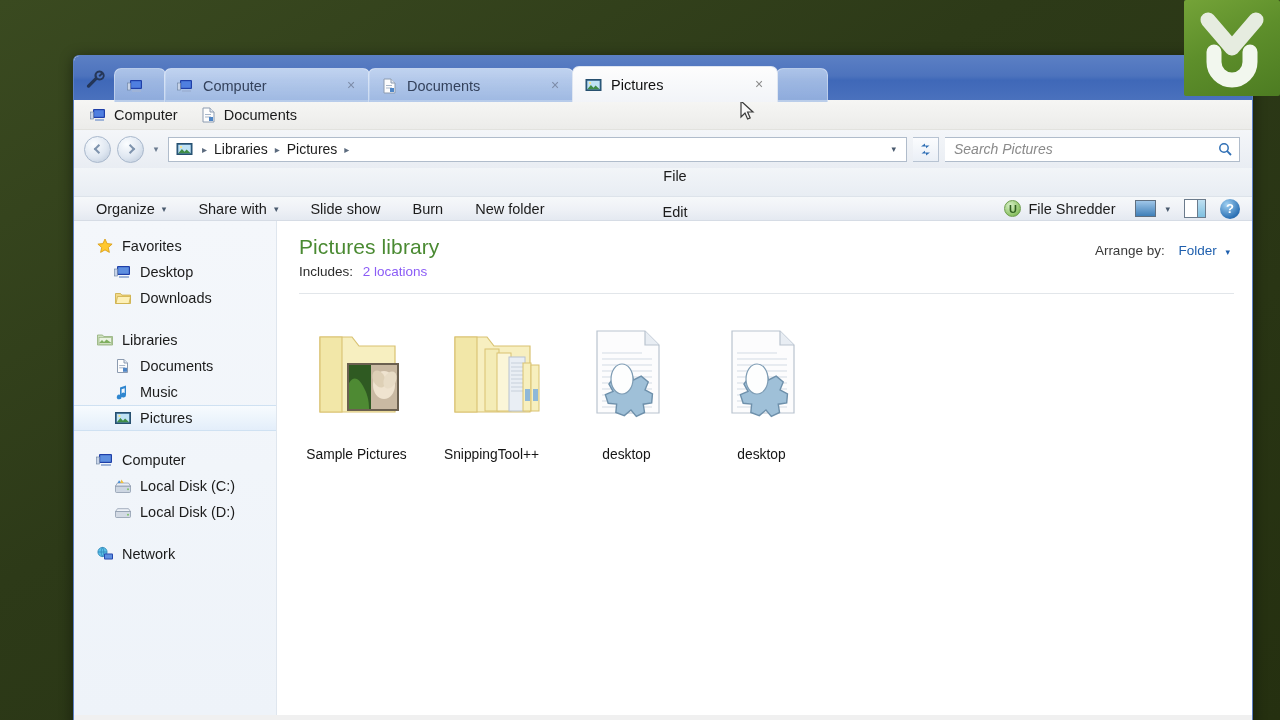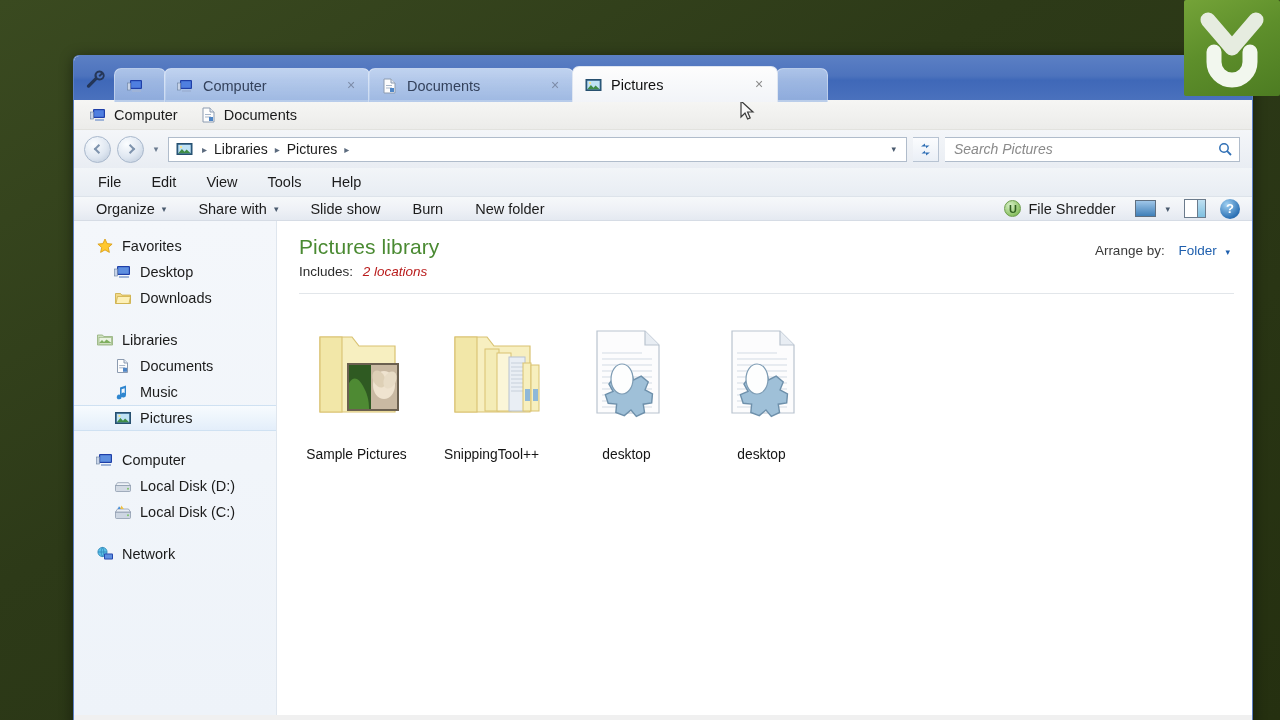--- a/index.html
+++ b/index.html
@@ -146,21 +146,21 @@
     background: #fff; border: 1px solid #b0bccb; border-left: none;
     display: flex; align-items: center; padding: 0 6px 0 9px;
   }
   #searchbox .ph { flex: 1 1 auto; font-size: 14px; color: #8a8a8a; font-style: italic; }
 
   
   #menubar {
     height: 29px;
     background: linear-gradient(180deg,#f2f5f8,#e8edf3);
     border-bottom: 1px solid #dde3ea;
-    display: flex; align-items: center; padding-left: 24px; gap: 30px;
+    display: flex; align-items: center; padding-left: 24px; gap: 20px; flex-direction: column;
   }
   .menuitem { font-size: 14.5px; color: #1c1c1c; }
 
   
   #toolbar {
     height: 24px;
     background: linear-gradient(180deg,#f6f8fa 0%,#eef1f6 55%,#e4e9f1 100%);
     border-bottom: 1px solid #d6dce5;
     display: flex; align-items: center;
     padding: 0 12px 0 22px;
@@ -212,21 +212,21 @@
     background: linear-gradient(180deg,#f7fbfe,#e3eefa);
     border-top: 1px solid #cfe1f2; border-bottom: 1px solid #cfe1f2;
   }
   .nav-ic { width: 18px; height: 16px; margin-right: 8px; flex: 0 0 auto; }
 
   
   #content { flex: 1 1 auto; position: relative; background: #fff; }
   #libhead { padding: 14px 0 0 22px; }
   #libtitle { font-size: 21px; color: #4a8a32; font-weight: 400; letter-spacing: .1px; }
   #libsub { margin-top: 5px; font-size: 13.5px; color: #2b2b2b; }
-  #libsub .loc { color: #b91c1c; margin-left: 6px; font-style: italic; }
+  #libsub .loc { color: #8b5cf6; margin-left: 6px; }
   #arrange {
     position: absolute; right: 22px; top: 22px;
     font-size: 13.5px; color: #3a3a3a;
   }
   #arrange .val { color: #1e5fae; margin-left: 10px; }
   #arrange .car { color: #1e5fae; font-size: 9px; margin-left: 5px; }
   #divider { margin: 14px 18px 0 22px; border-top: 1px solid #e2e6ea; }
 
   #grid { display: flex; padding: 16px 0 0 12px; gap: 0; flex-wrap: wrap; }
   .cell { width: 135px; display: flex; flex-direction: column; align-items: center; padding-top: 6px; }
@@ -491,35 +491,35 @@
           <svg class="nav-ic" viewBox="0 0 18 16">
             <rect x="3" y="2" width="13" height="9" rx="1" fill="#1f3fa8"></rect>
             <rect x="4.2" y="3.2" width="10.6" height="6.6" fill="#5e8fe0"></rect>
             <rect x="5" y="12" width="10" height="2" fill="#9fb4d8"></rect>
             <rect x="0.5" y="5" width="3" height="7" fill="#c8d4e8" stroke="#6a7f9e" stroke-width=".6"></rect>
           </svg>
           <span>Computer</span>
         </div>
         <div class="nav-row child">
           <svg class="nav-ic" viewBox="0 0 18 16">
-            <path d="M1.5 7.5h15v5a1 1 0 0 1-1 1h-13a1 1 0 0 1-1-1z" fill="#d3dae4" stroke="#8492a6" stroke-width=".7"></path>
-            <path d="M1.5 7.5l2-2.8h11l2 2.8z" fill="#eef2f7" stroke="#8492a6" stroke-width=".7"></path>
-            <circle cx="14" cy="10.8" r="1" fill="#7ec46a"></circle>
-          </svg>
-          <span>Local Disk (D:)</span>
-        </div>
-        <div class="nav-row child">
-          <svg class="nav-ic" viewBox="0 0 18 16">
             <path d="M1.5 8h15v5.5a1 1 0 0 1-1 1h-13a1 1 0 0 1-1-1z" fill="#cdd6e2" stroke="#8492a6" stroke-width=".7"></path>
             <path d="M1.5 8l2-3h11l2 3z" fill="#e8edf4" stroke="#8492a6" stroke-width=".7"></path>
             <circle cx="14" cy="11.2" r="1" fill="#7ec46a"></circle>
             <path d="M5 2.2l2.6 2.8H3.6z" fill="#4b8fd6"></path>
             <path d="M7.4 1.6l2.4 3.4H6.2z" fill="#f0c040"></path>
           </svg>
           <span>Local Disk (C:)</span>
+        </div>
+        <div class="nav-row child">
+          <svg class="nav-ic" viewBox="0 0 18 16">
+            <path d="M1.5 7.5h15v5a1 1 0 0 1-1 1h-13a1 1 0 0 1-1-1z" fill="#d3dae4" stroke="#8492a6" stroke-width=".7"></path>
+            <path d="M1.5 7.5l2-2.8h11l2 2.8z" fill="#eef2f7" stroke="#8492a6" stroke-width=".7"></path>
+            <circle cx="14" cy="10.8" r="1" fill="#7ec46a"></circle>
+          </svg>
+          <span>Local Disk (D:)</span>
         </div>
       </div>
 
       <div class="nav-group">
         <div class="nav-row">
           <svg class="nav-ic" viewBox="0 0 18 16">
             <circle cx="6.5" cy="6" r="4.6" fill="#5cc0e8" stroke="#2a83b5" stroke-width=".8"></circle>
             <path d="M2 6h9M6.5 1.4c1.8 2.6 1.8 6.6 0 9.2M6.5 1.4C4.7 4 4.7 8 6.5 10.6" stroke="#2a83b5" stroke-width=".7" fill="none"></path>
             <rect x="8" y="7.5" width="9" height="6" rx="1" fill="#1f3fa8"></rect>
             <rect x="8.9" y="8.4" width="7.2" height="4.2" fill="#5e8fe0"></rect>

